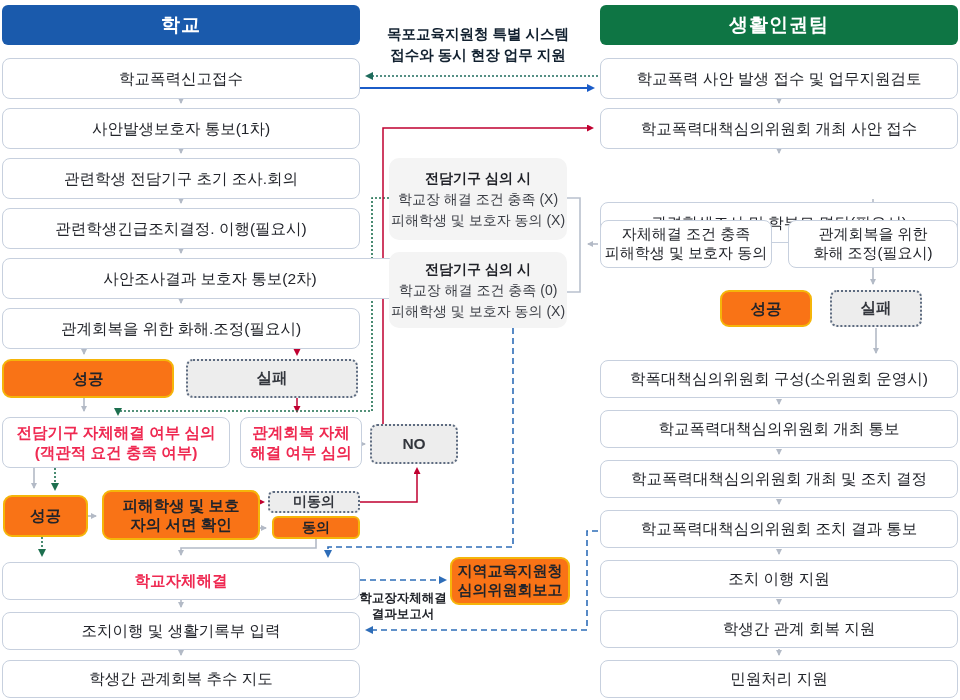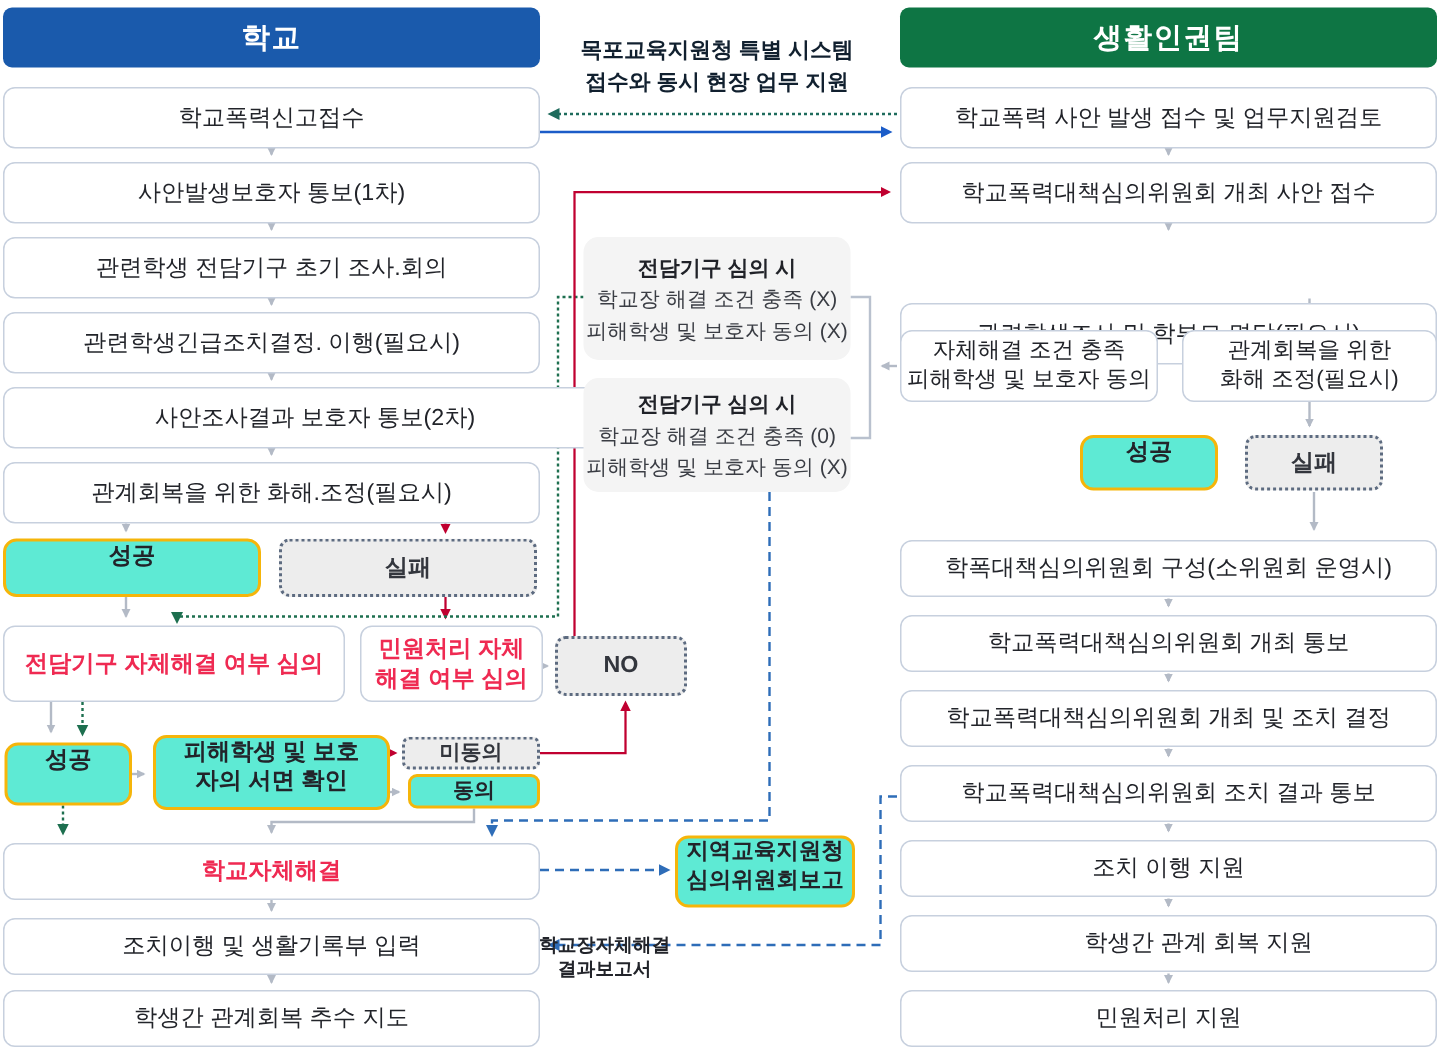--- a/index.html
+++ b/index.html
@@ -6,33 +6,33 @@
   #canvas{position:relative;width:960px;height:700px;background:#ffffff;overflow:hidden;
           font-family:"Liberation Sans","DejaVu Sans",sans-serif;}
   .abs{position:absolute;box-sizing:border-box;}
   .hdr{display:flex;align-items:center;justify-content:center;color:#ffffff;
        font-size:19px;font-weight:700;border-radius:6px;letter-spacing:1px;text-align:center;}
   .hdr-blue{background:#1a5aac;}
   .hdr-green{background:#0e7544;}
   .wbox{display:flex;flex-direction:column;align-items:center;justify-content:center;
         background:#ffffff;border:1px solid #c7d0de;border-radius:8px;
         font-size:15.5px;color:#22242a;font-weight:500;line-height:1.25;text-align:center;}
-  .ybox{display:flex;flex-direction:column;align-items:center;justify-content:flex-start;
-        background:#5eead4;border:2.5px solid #f5b50a;border-radius:9px;
+  .ybox{display:flex;flex-direction:column;align-items:center;justify-content:center;
+        background:#f97316;border:2.5px solid #f5b50a;border-radius:9px;
         font-size:15.5px;color:#22242a;font-weight:600;line-height:1.25;text-align:center;}
   .dbox{display:flex;flex-direction:column;align-items:center;justify-content:center;
         background:#ededed;border:2px dotted #5d6b80;border-radius:7px;
         font-size:15.5px;color:#33363d;font-weight:600;text-align:center;}
   .gbox{display:flex;flex-direction:column;align-items:center;justify-content:center;
         background:#f4f4f4;border-radius:10px;font-size:14px;color:#3a3d44;
         line-height:1.5;text-align:center;font-weight:500;}
   .gbox .t{font-weight:700;color:#202228;}
   .redtext{color:#ef2a52;}
   .note{font-size:14.5px;color:#11202f;font-weight:600;text-align:center;line-height:1.45;}
-  .small-label{font-size:12.5px;color:#22242a;font-weight:600;text-align:center;line-height:1.3;margin-top:32px;}
+  .small-label{font-size:12.5px;color:#22242a;font-weight:600;text-align:center;line-height:1.3;}
   svg{position:absolute;left:0;top:0;pointer-events:none;}
 </style>
 </head>
 <body>
 
 <div id="canvas">
 
   <svg width="960" height="700">
     <defs>
       <marker id="mGray" markerWidth="7" markerHeight="7" refX="5" refY="3" orient="auto" markerUnits="userSpaceOnUse" viewBox="0 0 7 7">
@@ -130,23 +130,24 @@
 
   <div class="abs ybox" style="left:2px;top:359px;width:172px;height:39px;">
       <span>성공</span>
     </div>
   <div class="abs dbox" style="left:186px;top:359px;width:172px;height:39px;">
       <span>실패</span>
     </div>
 
   <div class="abs wbox redtext" style="left:2px;top:417px;width:228px;height:51px;font-weight:600;">
     <span>전담기구 자체해결 여부 심의</span>
+    <span>(객관적 요건 충족 여부)</span>
   </div>
   <div class="abs wbox redtext" style="left:240px;top:417px;width:122px;height:51px;font-weight:600;">
-    <span>민원처리 자체</span>
+    <span>관계회복 자체</span>
     <span>해결 여부 심의</span>
   </div>
   <div class="abs dbox" style="left:370px;top:424px;width:88px;height:40px;">
       <span>NO</span>
     </div>
 
   <div class="abs ybox" style="left:3px;top:495px;width:85px;height:42px;">
       <span>성공</span>
     </div>
   <div class="abs ybox" style="left:102px;top:490px;width:158px;height:50px;">

